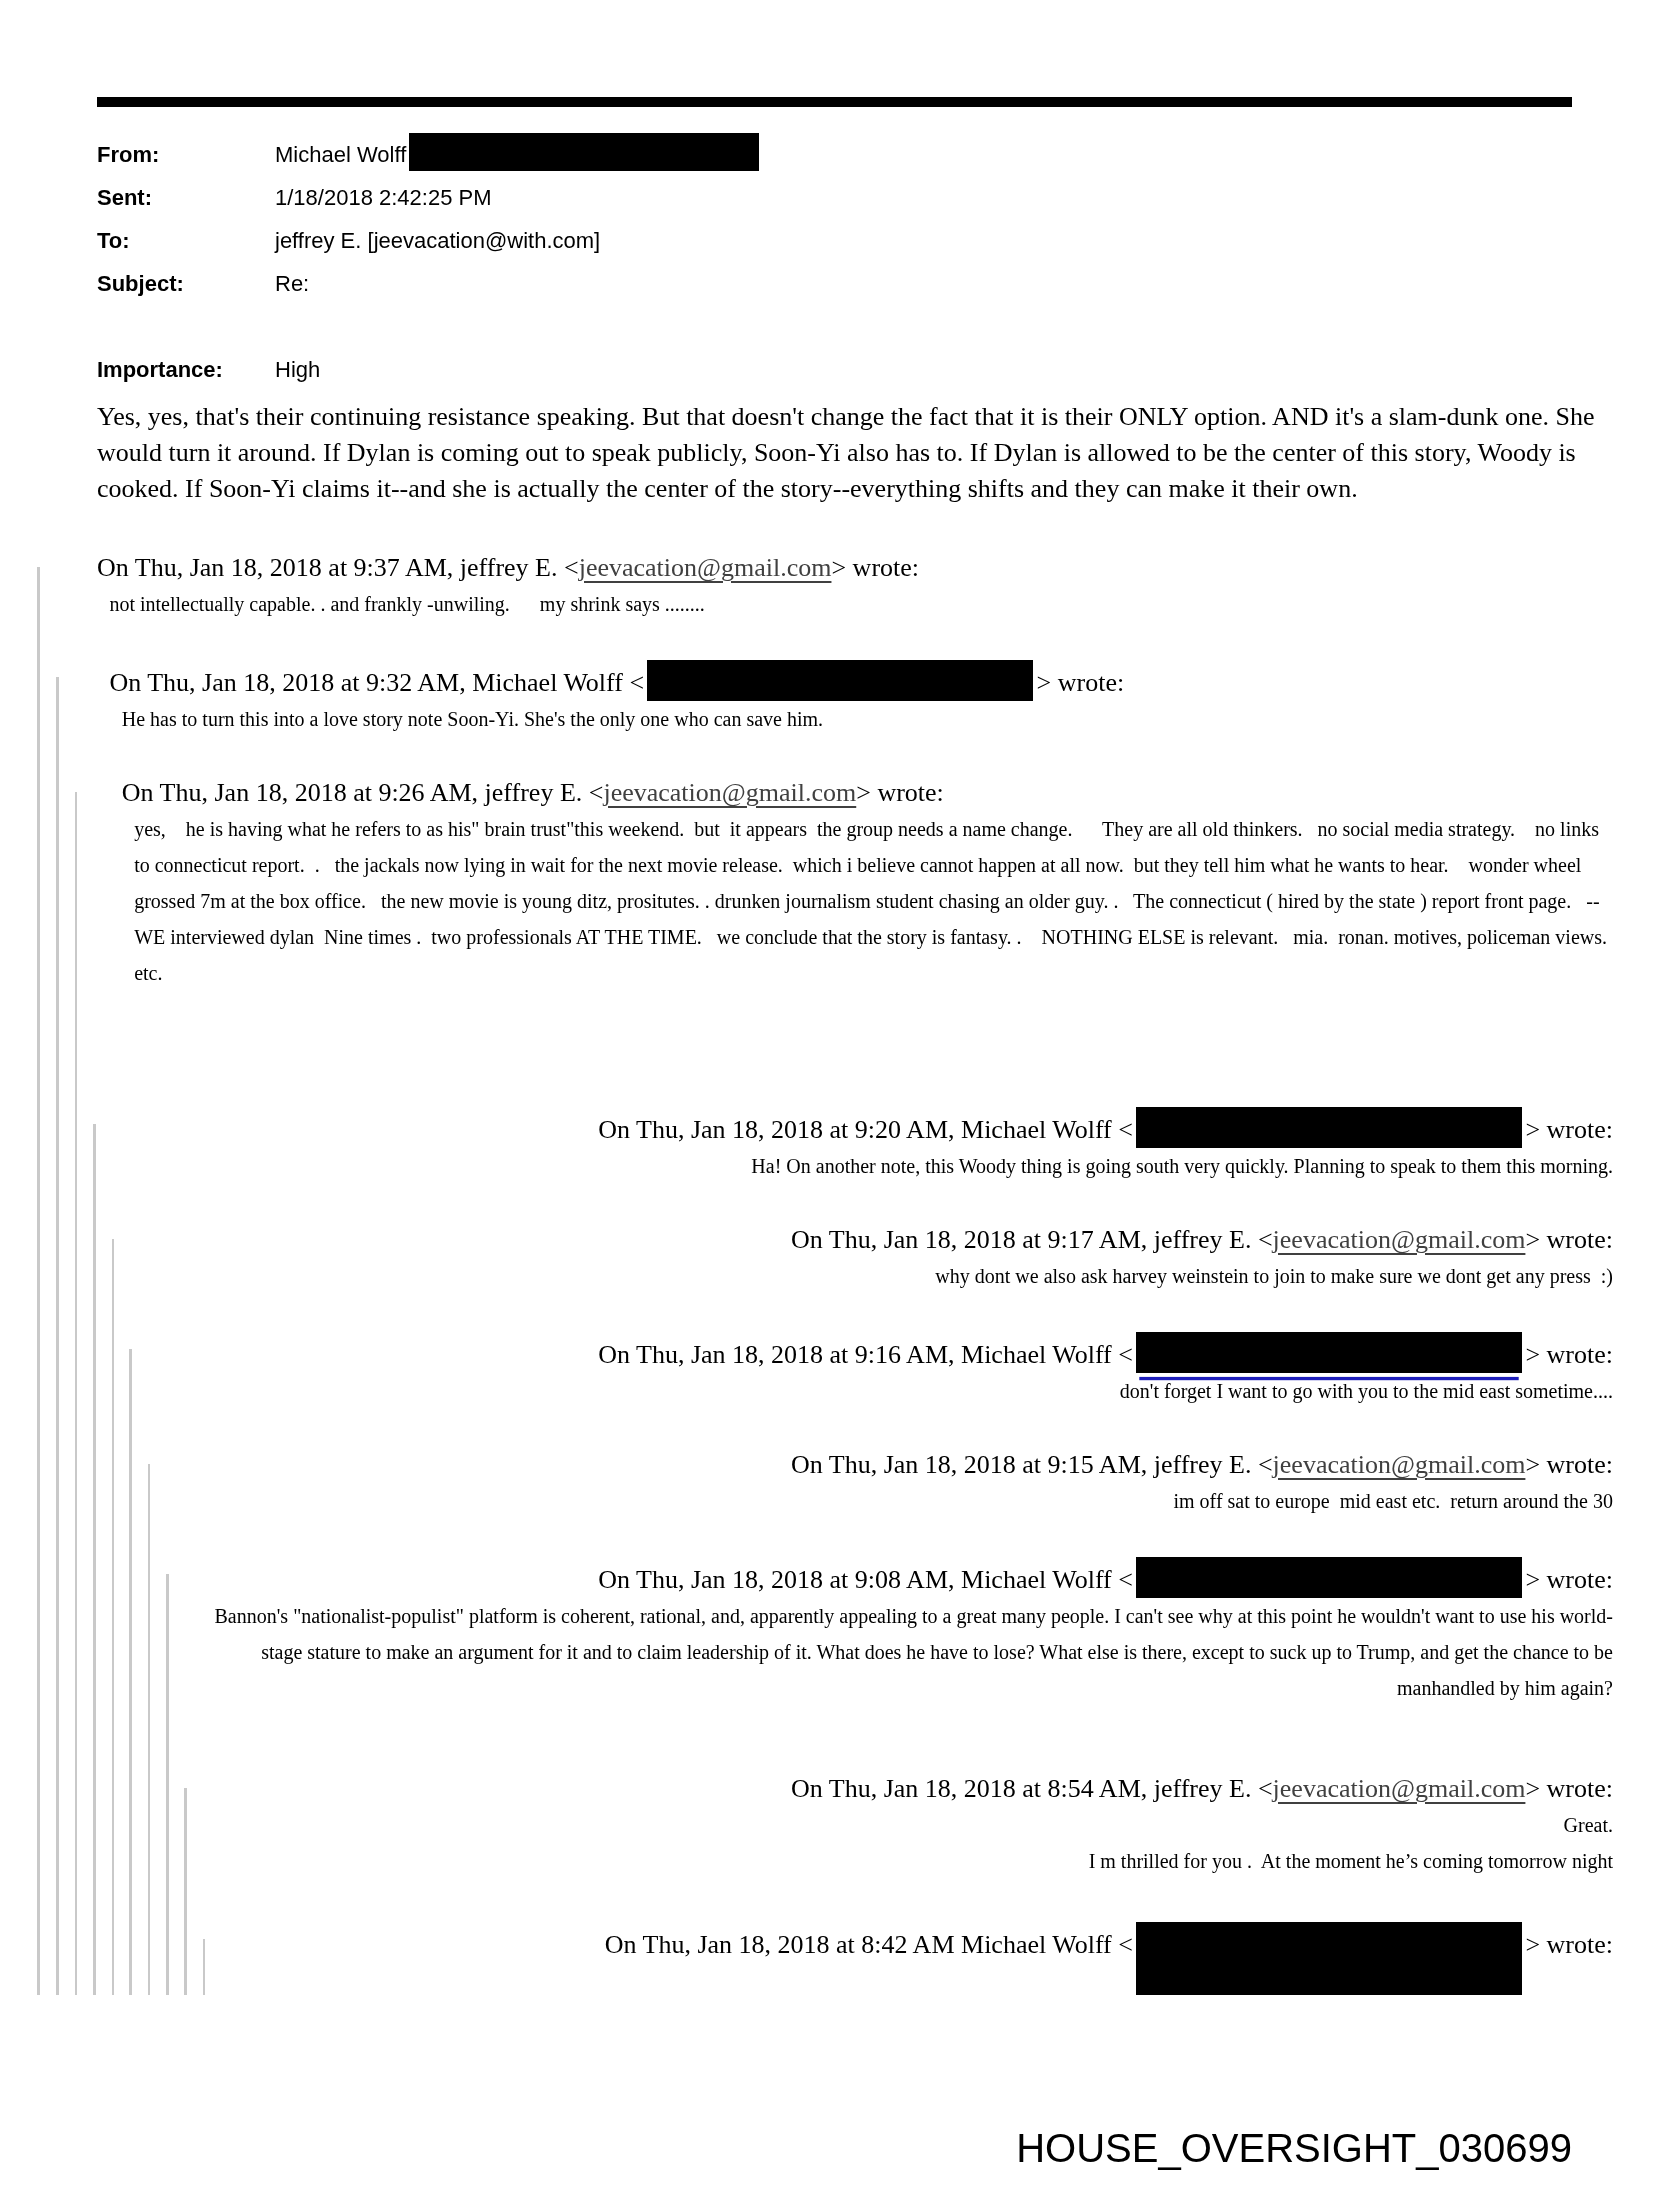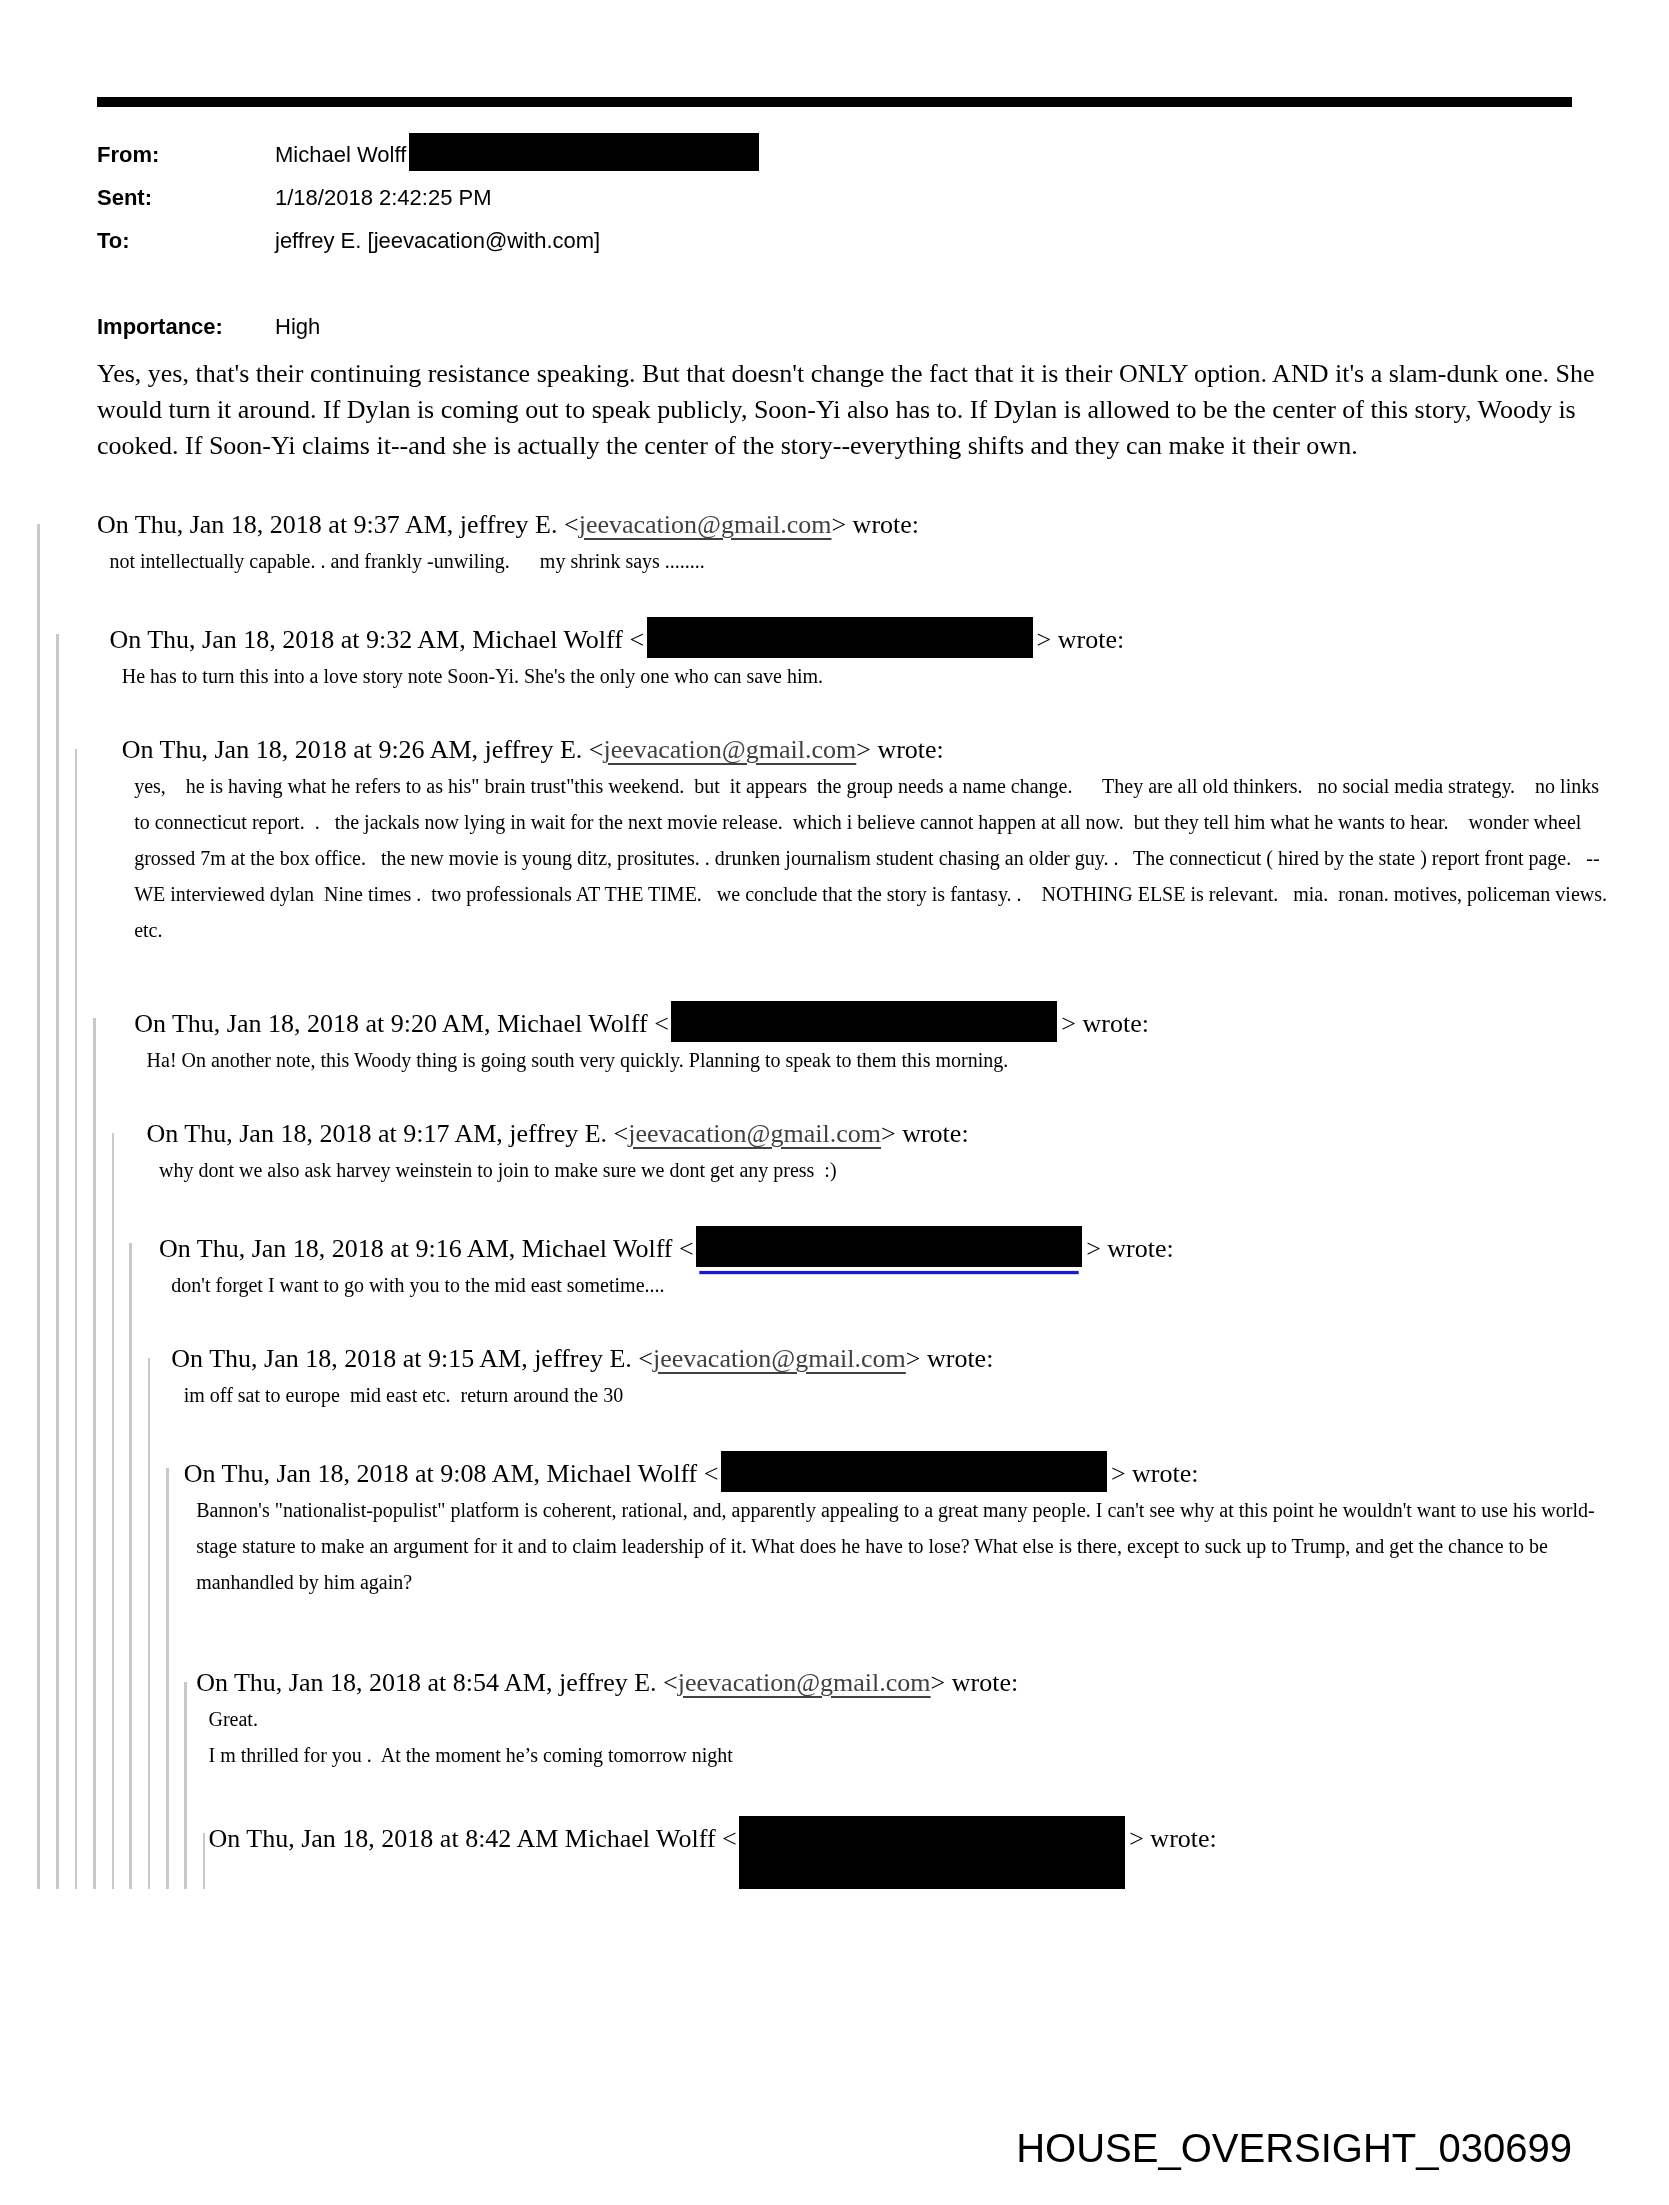--- a/index.html
+++ b/index.html
@@ -19,21 +19,21 @@
 
   
   .intro{margin-top:7.9px;font-size:26px;line-height:36px;white-space:pre-wrap;}
 
   
   .quote{position:relative;margin-top:38px;}
   .quote::before{content:'';position:absolute;left:var(--bo);top:17px;bottom:0;width:2.6px;background:#c9c9c9;}
   .qheader{font-size:26px;line-height:36px;}
   .qcontent{margin-left:12.4px;}
   .qbody{font-size:20px;line-height:36px;white-space:pre-wrap;}
-  .q-gap-lg{margin-top:53px;}
+  .q-gap-lg{margin-top:116px;text-align:right;}
   .q-gap-md{margin-top:65px;}
   .q-gap-sm{margin-top:43px;}
   a.email-link{color:#404040;text-decoration:underline;text-decoration-thickness:2px;text-underline-offset:4.6px;cursor:pointer;}
   .red-inline{width:386px;height:41px;vertical-align:-10.5px;margin:0 3.9px 0 2.6px;}
   .red-u{box-shadow:0 6.5px 0 -2.6px #ffffff, 0 10.5px 0 -3.3px #1d1dbb;}
   .red-tall{height:73px;vertical-align:-42px;}
 
   .footer{position:absolute;top:2126px;right:97px;font-family:"Liberation Sans", sans-serif;
           font-size:40px;letter-spacing:0px;}
 </style>
@@ -47,20 +47,23 @@
 
     <div class="headers">
       <div class="hrow">
         <span class="hlabel">From:</span><span class="hval">Michael Wolff</span><span class="redaction red-hdr"></span>
       </div>
       <div class="hrow">
         <span class="hlabel">Sent:</span><span class="hval">1/18/2018 2:42:25 PM</span>
       </div>
       <div class="hrow">
         <span class="hlabel">To:</span><span class="hval">jeffrey E. [jeevacation@with.com]</span>
+      </div>
+      <div class="hrow">
+        <span class="hlabel">Subject:</span><span class="hval">Re:</span>
       </div>
       <div class="hrow hrow-importance">
         <span class="hlabel">Importance:</span><span class="hval">High</span>
       </div>
     </div>
 
     <div class="intro">Yes, yes, that's their continuing resistance speaking. But that doesn't change the fact that it is their ONLY option. AND it's a slam-dunk one. She would turn it around. If Dylan is coming out to speak publicly, Soon-Yi also has to. If Dylan is allowed to be the center of this story, Woody is cooked. If Soon-Yi claims it--and she is actually the center of the story--everything shifts and they can make it their own.</div>
 
     <div class="quote q-gap-sm" style="--bo:-60px">
       <div class="qheader"><span>On Thu, Jan 18, 2018 at 9:37 AM, jeffrey E. &lt;</span><a class="email-link">jeevacation@gmail.com</a><span>&gt; wrote:</span></div>

